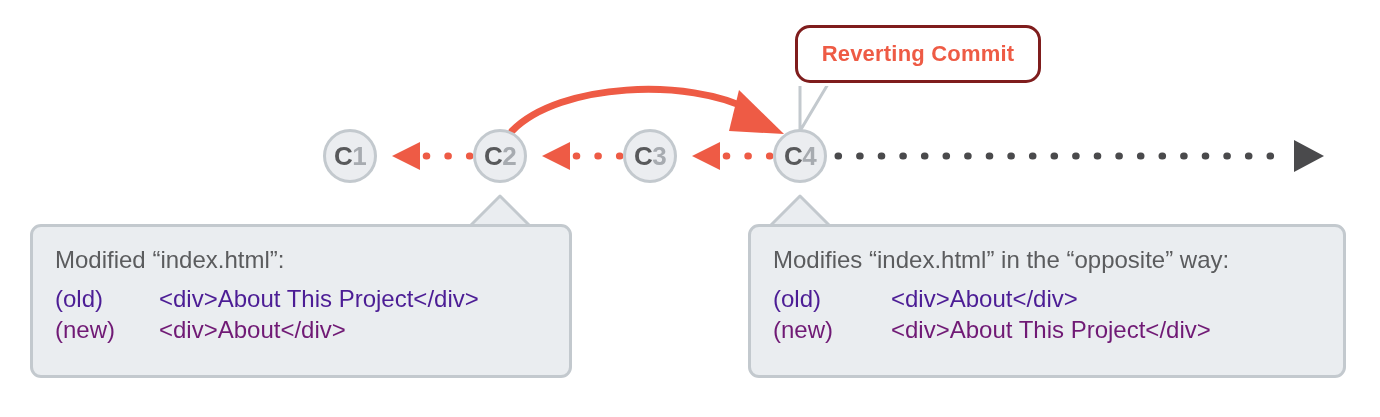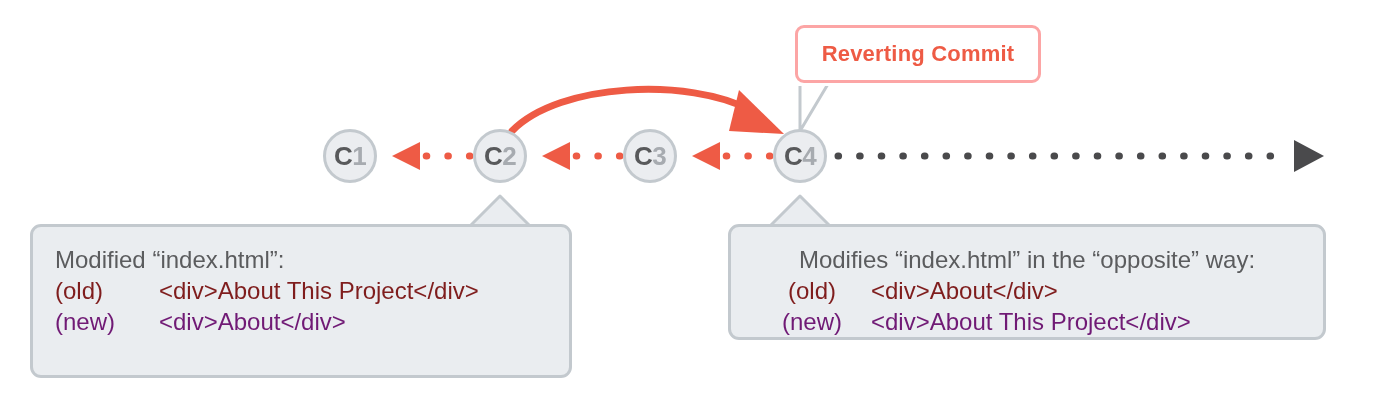--- a/index.html
+++ b/index.html
@@ -47,22 +47,22 @@
   .commit-node .c-num    { color: #a7abb0; }
 
   
   .revert-callout {
     position: absolute;
     left: 795px;
     top: 25px;
     width: 246px;
     height: 58px;
     background: #ffffff;
-    border: 3px solid #fca5a5;
-    border-radius: 9px;
+    border: 3px solid #7f1d1d;
+    border-radius: 15px;
     box-sizing: border-box;
     display: flex;
     align-items: center;
     justify-content: center;
     z-index: 7;
   }
   .revert-callout .revert-label {
     color: #ee5b45;
     font-size: 22px;
     font-weight: bold;
@@ -74,42 +74,42 @@
   .note-box {
     position: absolute;
     background: #eaedf0;
     border: 3px solid #c3c9ce;
     border-radius: 11px;
     box-sizing: border-box;
     padding: 18px 22px 16px 22px;
     z-index: 5;
   }
   #note-left  { left: 30px;  top: 224px; width: 542px; height: 154px; }
-  #note-right { left: 728px; top: 224px; width: 598px; height: 116px; text-align: center; }
+  #note-right { left: 748px; top: 224px; width: 598px; height: 154px; }
 
   .note-title {
     color: #5b5c5e;
     font-size: 24px;
     line-height: 1.22;
     white-space: nowrap;
-    margin-bottom: 2px;
+    margin-bottom: 10px;
   }
   .note-line {
     display: flex;
     align-items: baseline;
     font-size: 24px;
     line-height: 1.26;
     white-space: nowrap;
   }
   .note-line .tag {
     display: inline-block;
     width: 104px;
     flex: 0 0 104px;
   }
-  .line-old  { color: #7f1d1d; }
+  .line-old  { color: #4c1d95; }
   .line-new  { color: #701a75; }
   #note-right .note-line .tag { flex-basis: 118px; width: 118px; }
 </style>
 </head>
 <body>
 
 <div id="stage">
 
   <svg id="vector-layer" viewBox="0 0 1380 417" xmlns="http://www.w3.org/2000/svg">
 

